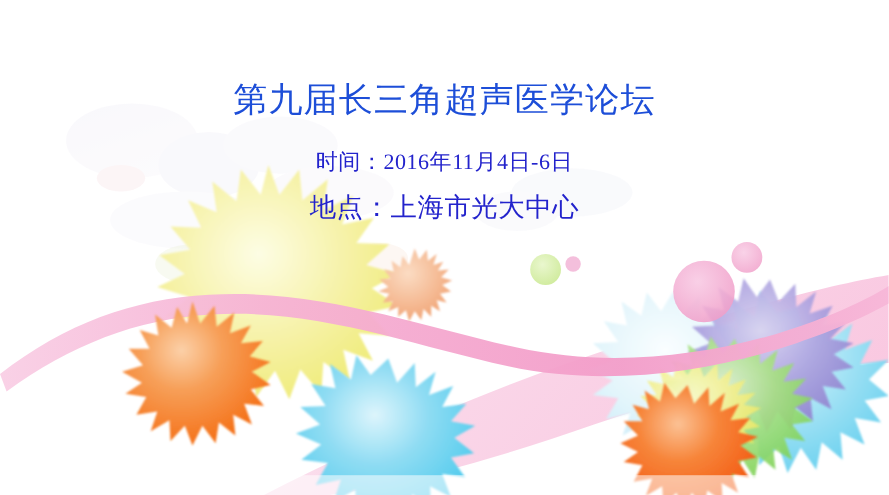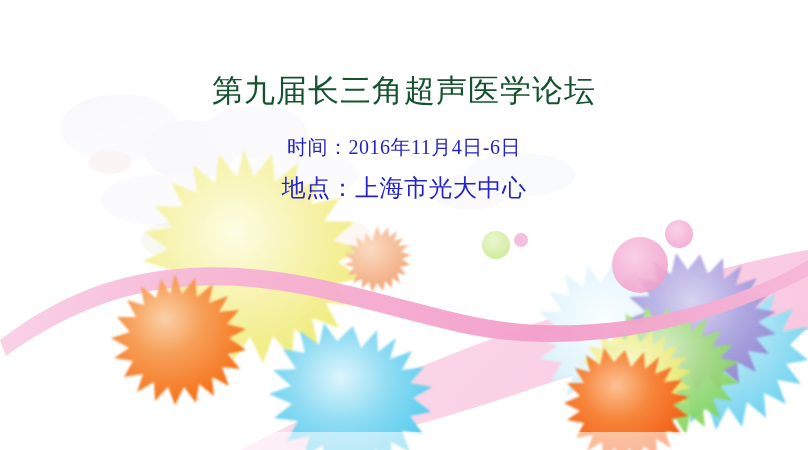--- a/index.html
+++ b/index.html
@@ -269,18 +269,18 @@
 
     <circle cx="640" cy="265" r="28" fill="url(#gPinkCirc)" opacity="0.88"></circle>
     <circle cx="679" cy="234" r="14" fill="url(#gPinkCirc)" opacity="0.82"></circle>
     <circle cx="496" cy="245" r="14" fill="url(#gGreenDot)" opacity="0.8"></circle>
     <circle cx="521" cy="240" r="7" fill="#f0a9d0" opacity="0.75"></circle>
 
     <rect x="0" y="432" width="808" height="18" fill="#ffffff" opacity="0.55"></rect>
   </svg>
 
   <div class="text-layer">
-    <div class="title-line" id="slide-title" style="color: #14532d;">第九届长三角超声医学论坛</div>
+    <div class="title-line" id="slide-title" style="color: #1d4ed8;">第九届长三角超声医学论坛</div>
     <div class="title-line" id="slide-subtitle-1" style="color: rgb(35, 35, 204);">时间：2016年11月4日-6日</div>
     <div class="title-line" id="slide-subtitle-2" style="color: rgb(35, 35, 204);">地点：上海市光大中心</div>
   </div>
 
 </div>
 
 </body></html>

